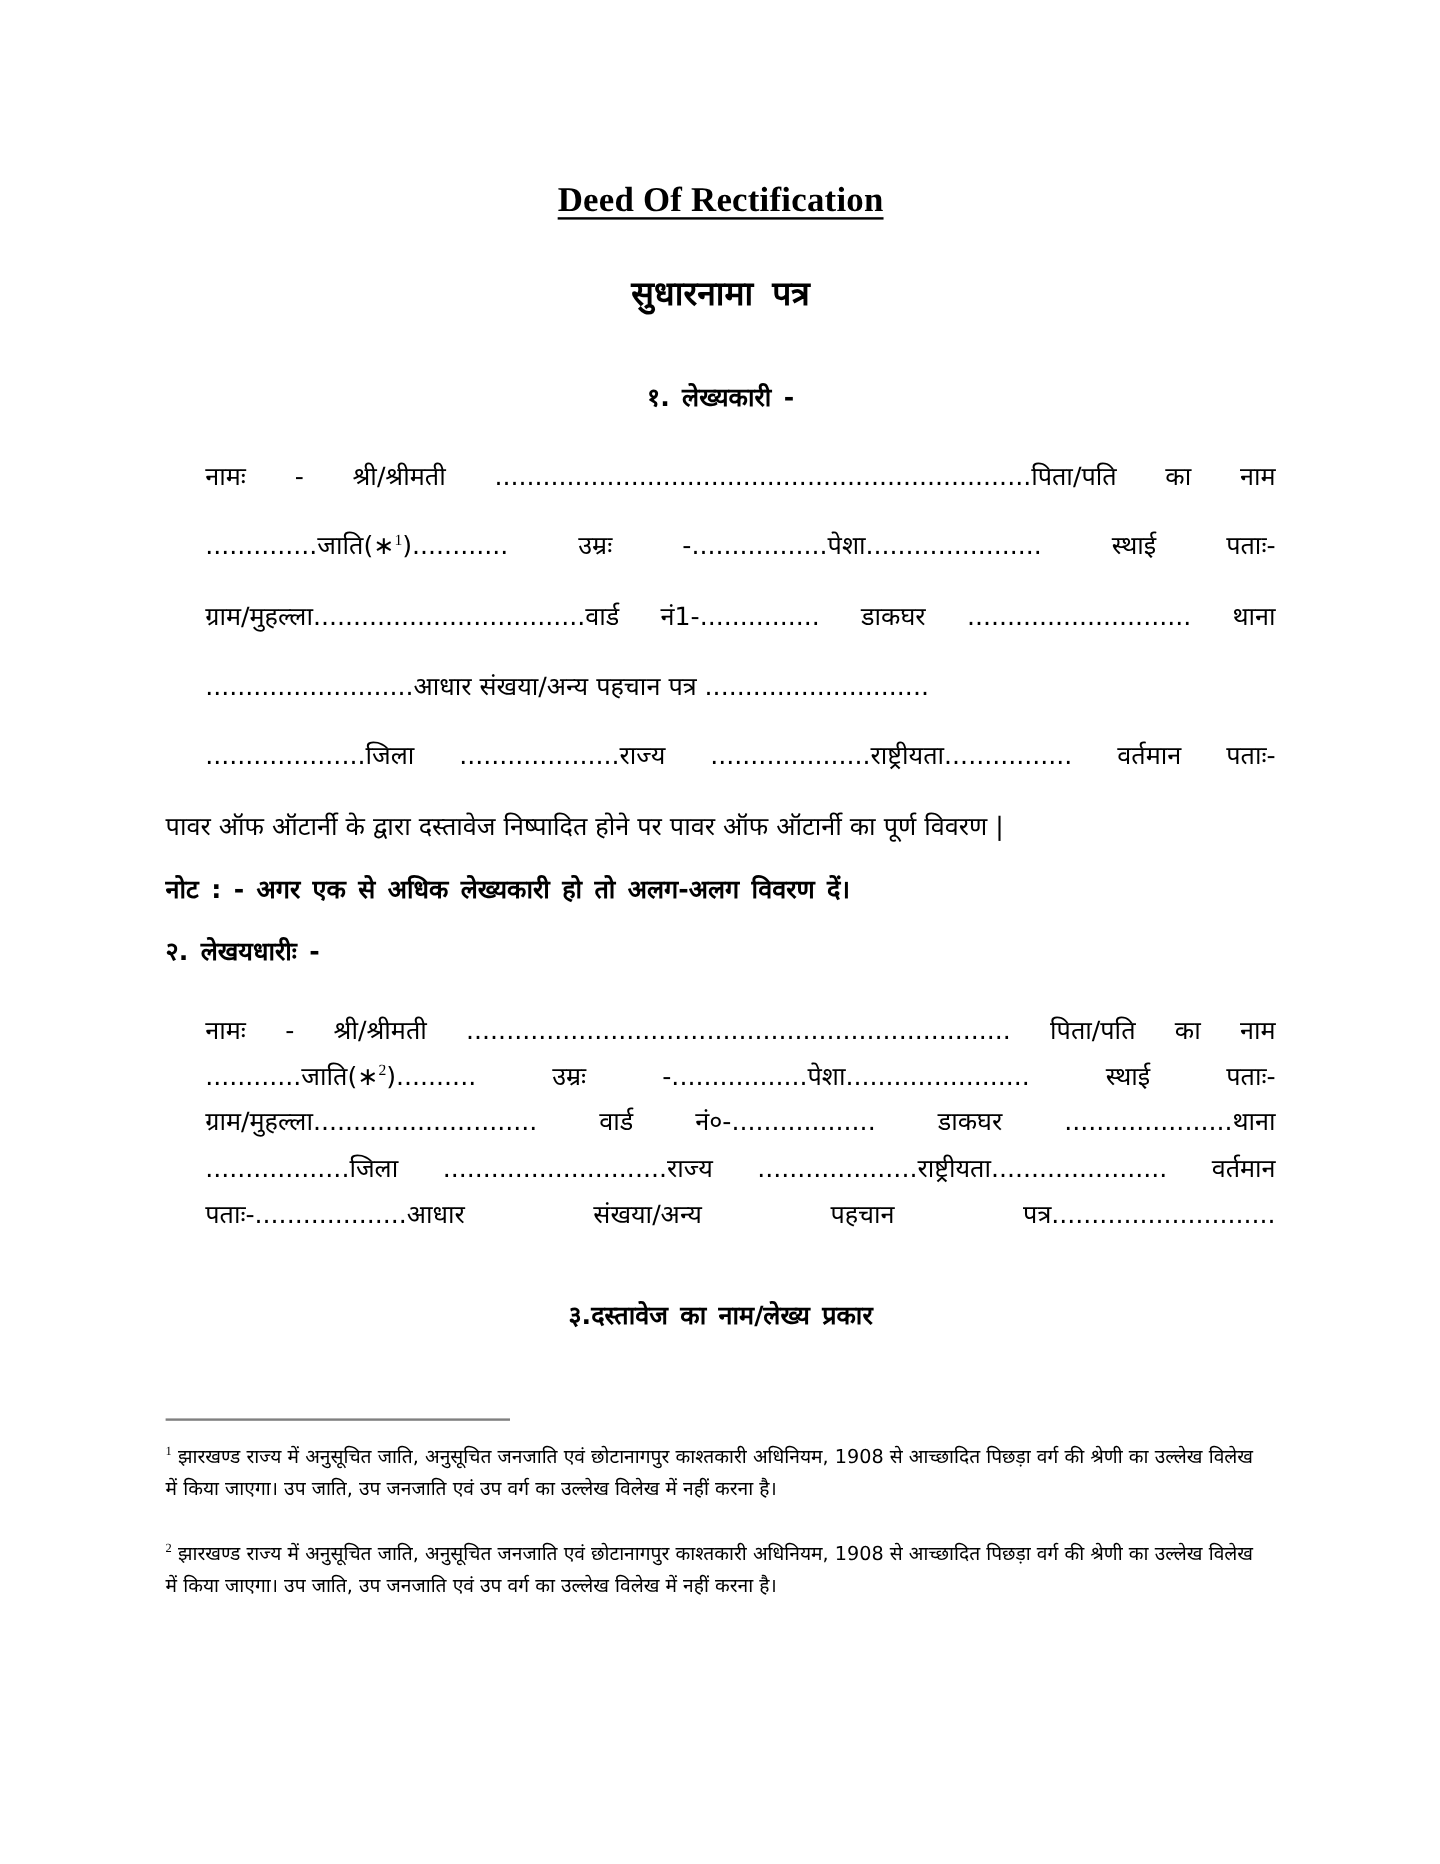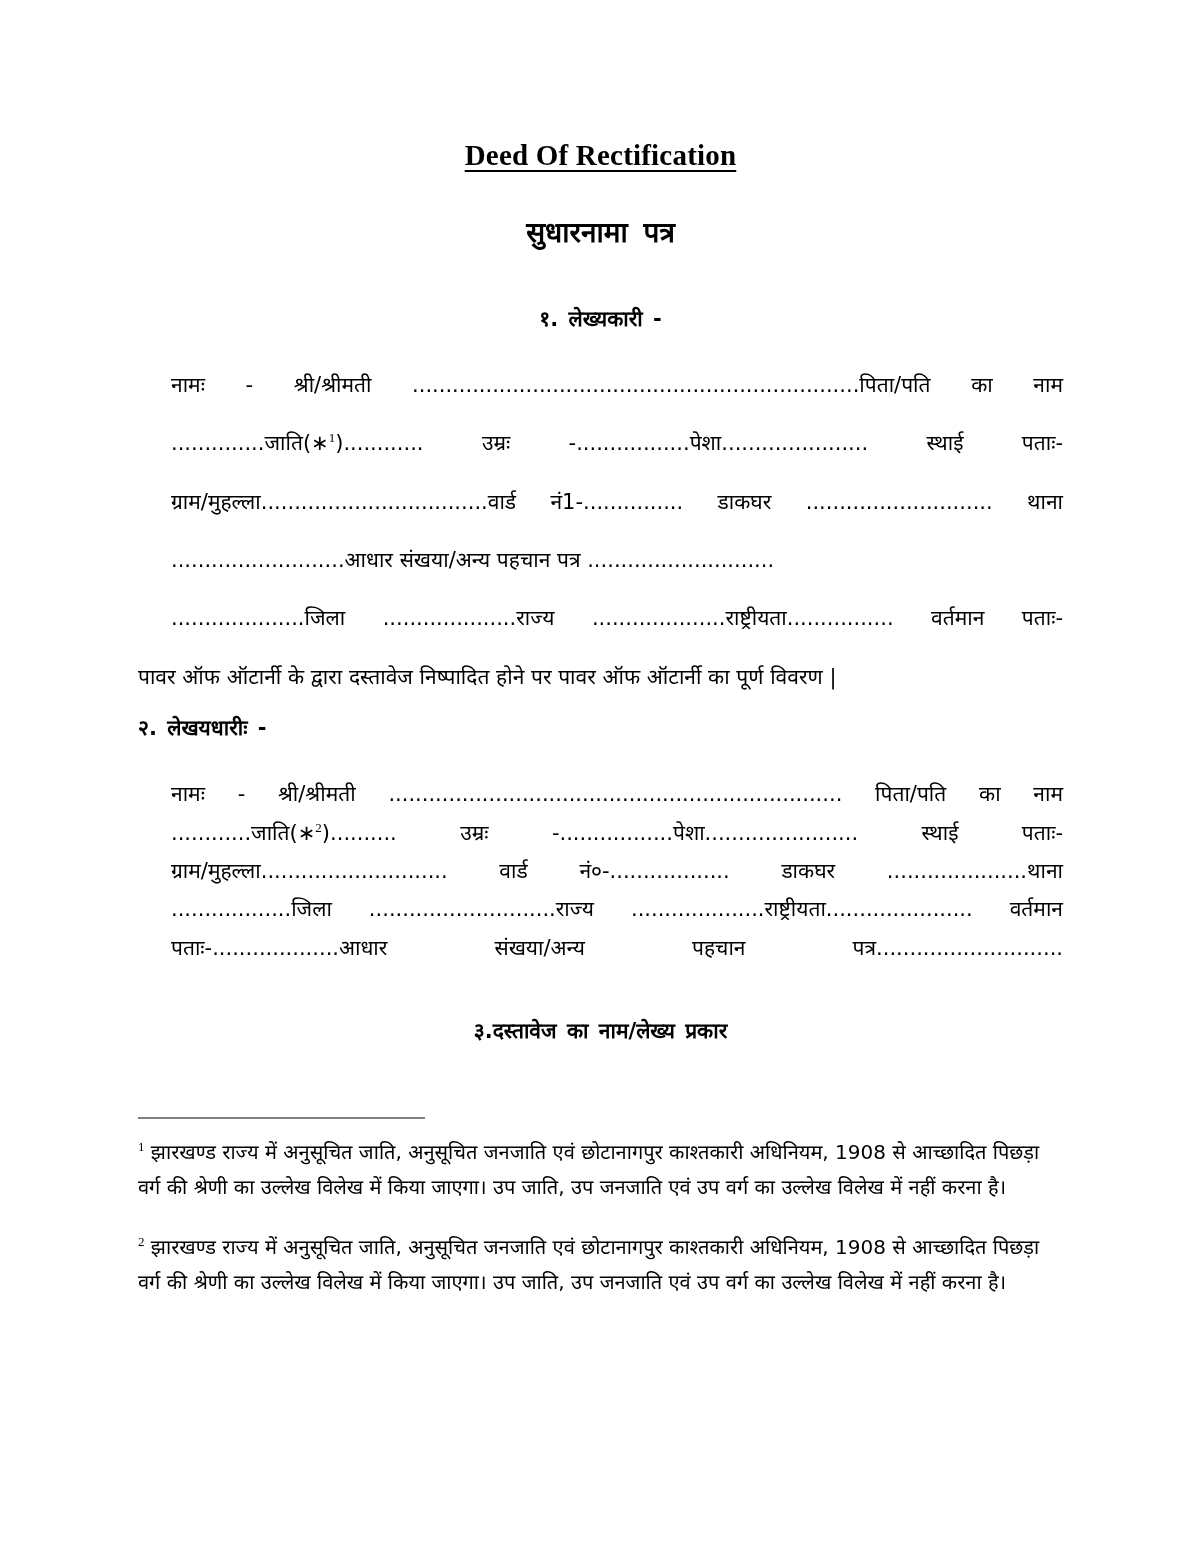--- a/index.html
+++ b/index.html
@@ -17,21 +17,21 @@
     width: 1200px;
     height: 1553px;
     margin: 0 auto;
     background: #ffffff;
     overflow: hidden;
     box-sizing: border-box;
   }
   .content {
     position: absolute;
     left: 138px;
-    top: 0;
+    top: 12px;
     width: 925px;
   }
 
   
   .title-en {
     text-align: center;
     font-family: "Liberation Serif", "DejaVu Serif", serif;
     font-weight: bold;
     font-size: 29px;
     letter-spacing: 0.2px;
@@ -100,21 +100,21 @@
   
   .footnote-rule {
     width: 287px;
     height: 0;
     border-top: 2px solid #808080;
     margin-top: 72px;
     margin-bottom: 16px;
   }
   .footnote {
     font-family: "DejaVu Sans", sans-serif;
-    font-size: 20px;
+    font-size: 16px;
     line-height: 1.72;
     text-align: left;
     margin: 0 0 26px 0;
     width: 920px;
   }
   .footnote .fn-mark {
     font-size: 0.65em;
     vertical-align: super;
     line-height: 0;
     font-family: "Liberation Serif", "DejaVu Serif", serif;
@@ -137,20 +137,21 @@
     <div class="field-line gap-3"><span>..............जाति(∗</span><span class="sup">1</span><span>)............ उम्रः -.................पेशा...................... स्थाई पताः-</span></div>
 
     <div class="field-line gap-3">ग्राम/मुहल्ला..................................वार्ड नं1-............... डाकघर ............................ थाना</div>
 
     <div class="field-line natural gap-3">..........................आधार संखया/अन्य पहचान पत्र ............................</div>
 
     <div class="field-line gap-3">....................जिला ....................राज्य ....................राष्ट्रीयता................ वर्तमान पताः-</div>
 
     <div class="para gap-3">पावर ऑफ ऑटार्नी के द्वारा दस्तावेज निष्पादित होने पर पावर ऑफ ऑटार्नी का पूर्ण विवरण |</div>
 
+    <div class="para bold gap-4">नोट : - अगर एक से अधिक लेख्यकारी हो तो अलग-अलग विवरण दें।</div>
 
     <div class="sec-head gap-4">२. लेखयधारीः -</div>
 
     <div class="field-line gap-2">नामः - श्री/श्रीमती .................................................................... पिता/पति का नाम</div>
 
     <div class="field-line gap-tight"><span>............जाति(∗</span><span class="sup">2</span><span>).......... उम्रः -.................पेशा....................... स्थाई पताः-</span></div>
 
     <div class="field-line gap-tight">ग्राम/मुहल्ला............................ वार्ड नं०-.................. डाकघर .....................थाना</div>
 
     <div class="field-line gap-tight">..................जिला ............................राज्य ....................राष्ट्रीयता...................... वर्तमान</div>

